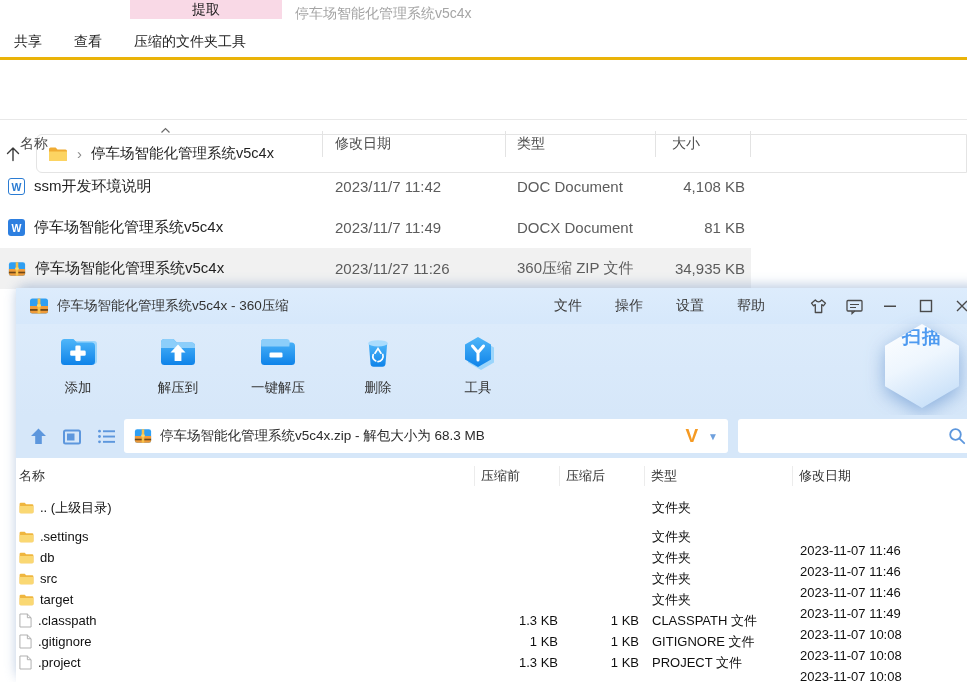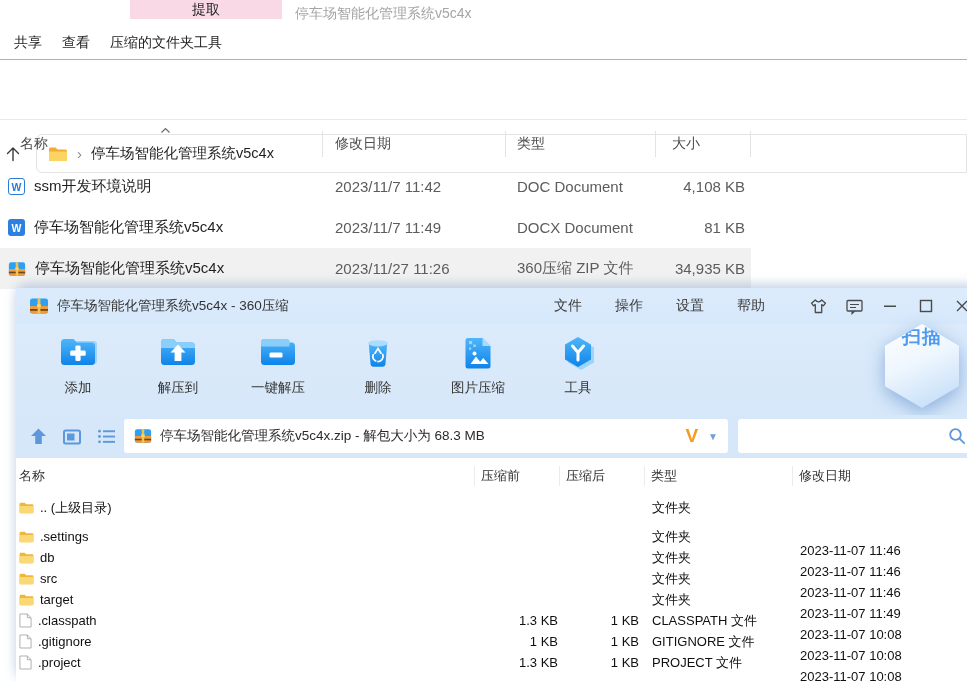--- a/index.html
+++ b/index.html
@@ -12,22 +12,22 @@
 
   
   .explorer { position:absolute; inset:0; background:#fff; }
   .tabstrip { position:absolute; top:0; left:0; right:0; height:27px; background:#fff; }
   .tab-extract { position:absolute; left:130px; top:0; width:152px; height:19px;
     background:#f9d9e6; display:flex; align-items:center; justify-content:center;
     font-size:14px; color:#1a1a1a; cursor:default; }
   .exp-win-title { position:absolute; left:295px; top:0; height:27px; display:flex;
     align-items:center; font-size:14px; color:#a5a5a5; }
   .exp-menu { position:absolute; top:27px; left:0; right:0; height:33px;
-    display:flex; align-items:center; gap:20px; padding-left:14px;
-    background:#fff; border-bottom:1px solid #eab308; font-size:14px; }
+    display:flex; align-items:center; gap:32px; padding-left:14px;
+    background:#fff; border-bottom:3px solid #eab308; font-size:14px; }
   .exp-menu-item { cursor:default; }
   .exp-addr-row { position:absolute; top:61px; left:0; right:0; height:59px;
     background:#fff; border-bottom:1px solid #e8e8e8; }
   .exp-up { position:absolute; left:2px; top:82px; width:22px; height:22px;
     display:flex; align-items:center; justify-content:center; }
   .exp-addr-box { position:absolute; left:36px; top:73px; width:931px; height:39px;
     background:#fff; border:1px solid #e4e4e4; border-radius:6px 0 0 6px;
     display:flex; align-items:center; gap:9px; padding-left:11px; font-size:14.5px; }
   .exp-chevron { color:#8a8a8a; font-size:15px; }
   
@@ -309,34 +309,20 @@
               <path d="M26.8 23.5 a5.3 5.3 0 0 1-4.8 7.1"></path>
               <path d="M17.2 23.5 a5.3 5.3 0 0 0 2.6 6.4"></path>
             </g>
           </svg>
         </span>
         <div class="tb-label">删除</div>
       </div>
       <div class="tb-btn">
         <span class="icn">
           <svg width="44" height="44" viewBox="0 0 44 44">
-            <path d="M12 7 h14.5 l8 8 v20 q0 2.5-2.5 2.5 h-20 q-2.5 0-2.5-2.5 v-25.5 q0-2.5 2.5-2.5 z" fill="url(#tbg)"></path>
-            <path d="M26.5 7 l8 8 h-8 z" fill="#a8dbfd"></path>
-            <rect x="13" y="10" width="3.2" height="3.2" fill="#9bd7fb"></rect>
-            <rect x="17.3" y="13.5" width="2.5" height="2.5" fill="#9bd7fb"></rect>
-            <rect x="13" y="16.5" width="2.2" height="2.2" fill="#9bd7fb"></rect>
-            <circle cx="18.5" cy="22.5" r="2" fill="#fff"></circle>
-            <path d="M14.5 33 l5.5-7.5 4.2 5.2 3-3.8 5.3 6.1 z" fill="#fff"></path>
-          </svg>
-        </span>
-        <div class="tb-label">图片压缩</div>
-      </div>
-      <div class="tb-btn">
-        <span class="icn">
-          <svg width="44" height="44" viewBox="0 0 44 44">
             <polygon points="25,9 38,16.5 38,31.5 25,39 12,31.5 12,16.5" fill="#9bd5fb"></polygon>
             <polygon points="22,6 35,13.5 35,28.5 22,36 9,28.5 9,13.5" fill="url(#tbg)"></polygon>
             <path d="M22 21.5 V29 M22 21.5 L16.5 15 M22 21.5 L27.5 15" stroke="#fff" stroke-width="3" fill="none" stroke-linecap="round"></path>
           </svg>
         </span>
         <div class="tb-label">工具</div>
       </div>
     </div>
 
   <div class="scan-btn">

